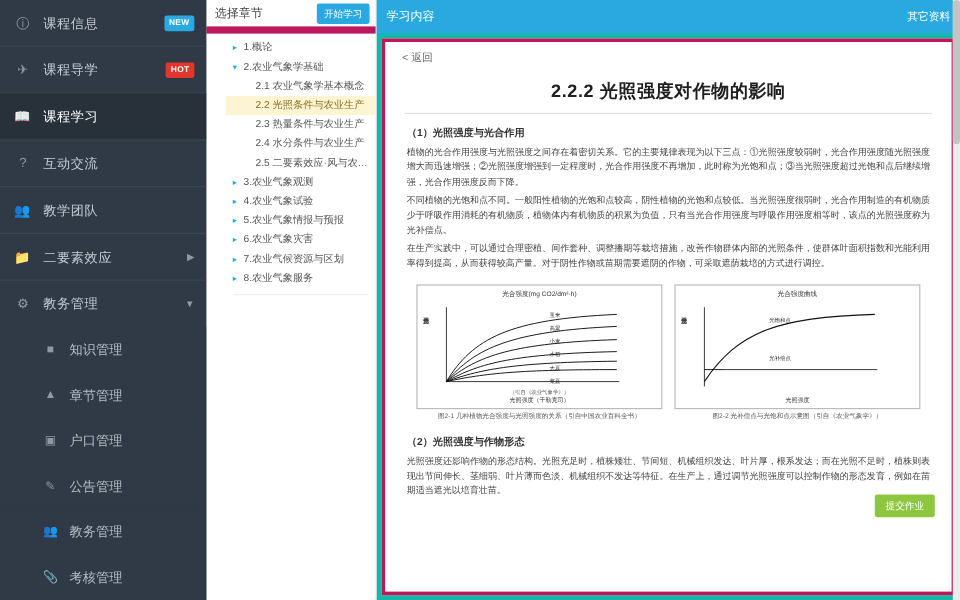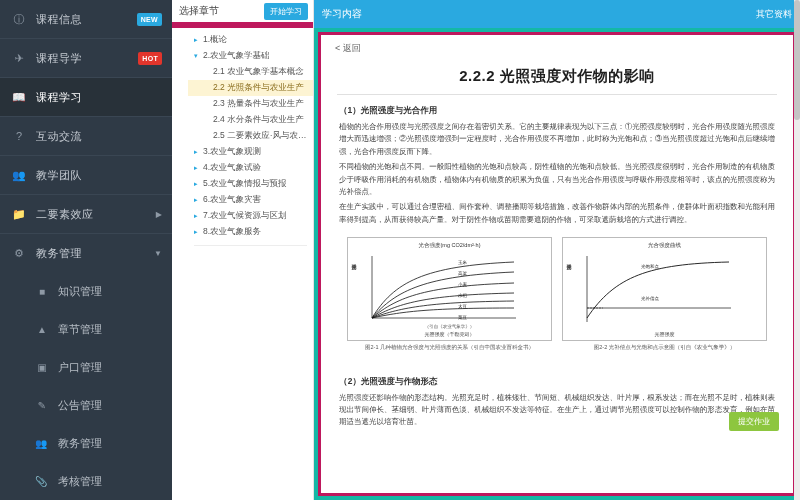--- a/index.html
+++ b/index.html
@@ -404,21 +404,21 @@
               <line x1="8" y1="56" x2="24" y2="56" stroke="#111" stroke-width="0.5" stroke-dasharray="2,1"></line>
             </svg>
             <span class="lbl-abs" style="left:78px;top:26px;">光饱和点</span>
             <span class="lbl-abs" style="left:78px;top:58px;">光补偿点</span>
             <div class="axis-x">光照强度</div>
           </div>
           <div class="fig-cap">图2-2 光补偿点与光饱和点示意图（引自《农业气象学》）</div>
         </div>
       </div>
 
-      <div class="sec-h" style="margin-top:24px;font-family:Liberation Mono, monospace;">（2）光照强度与作物形态</div>
+      <div class="sec-h" style="margin-top:11px;">（2）光照强度与作物形态</div>
       <p class="para">光照强度还影响作物的形态结构。光照充足时，植株矮壮、节间短、机械组织发达、叶片厚，根系发达；而在光照不足时，植株则表现出节间伸长、茎细弱、叶片薄而色淡、机械组织不发达等特征。在生产上，通过调节光照强度可以控制作物的形态发育，例如在苗期适当遮光以培育壮苗。</p>
 
       <button class="btn-submit">提交作业</button>
     </div>
   </div>
 
   <div class="scroll-track">
     <div class="scroll-thumb"></div>
   </div>
 </div>

